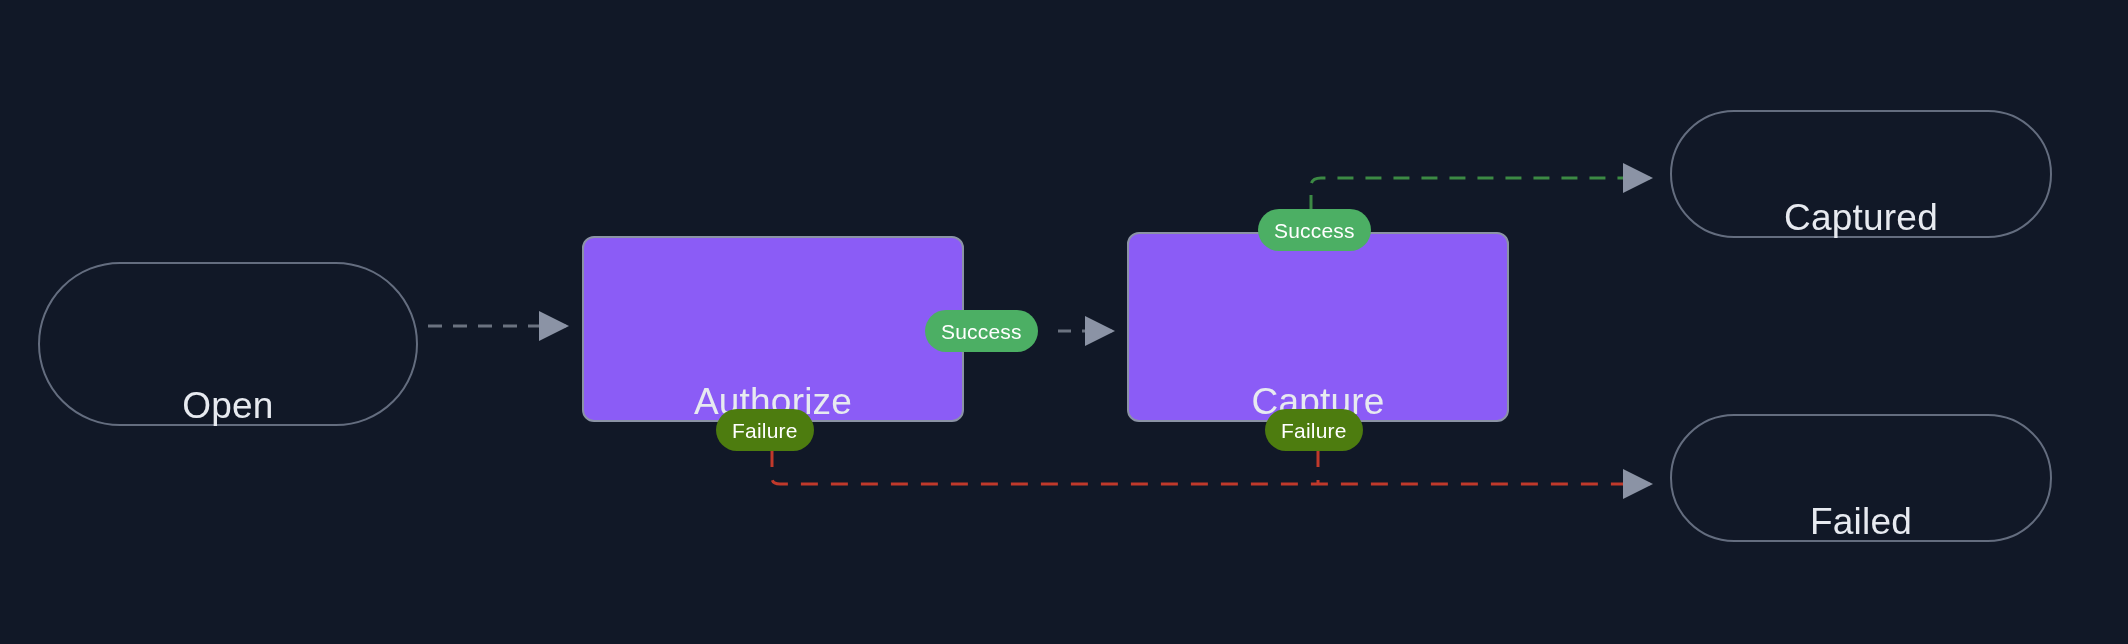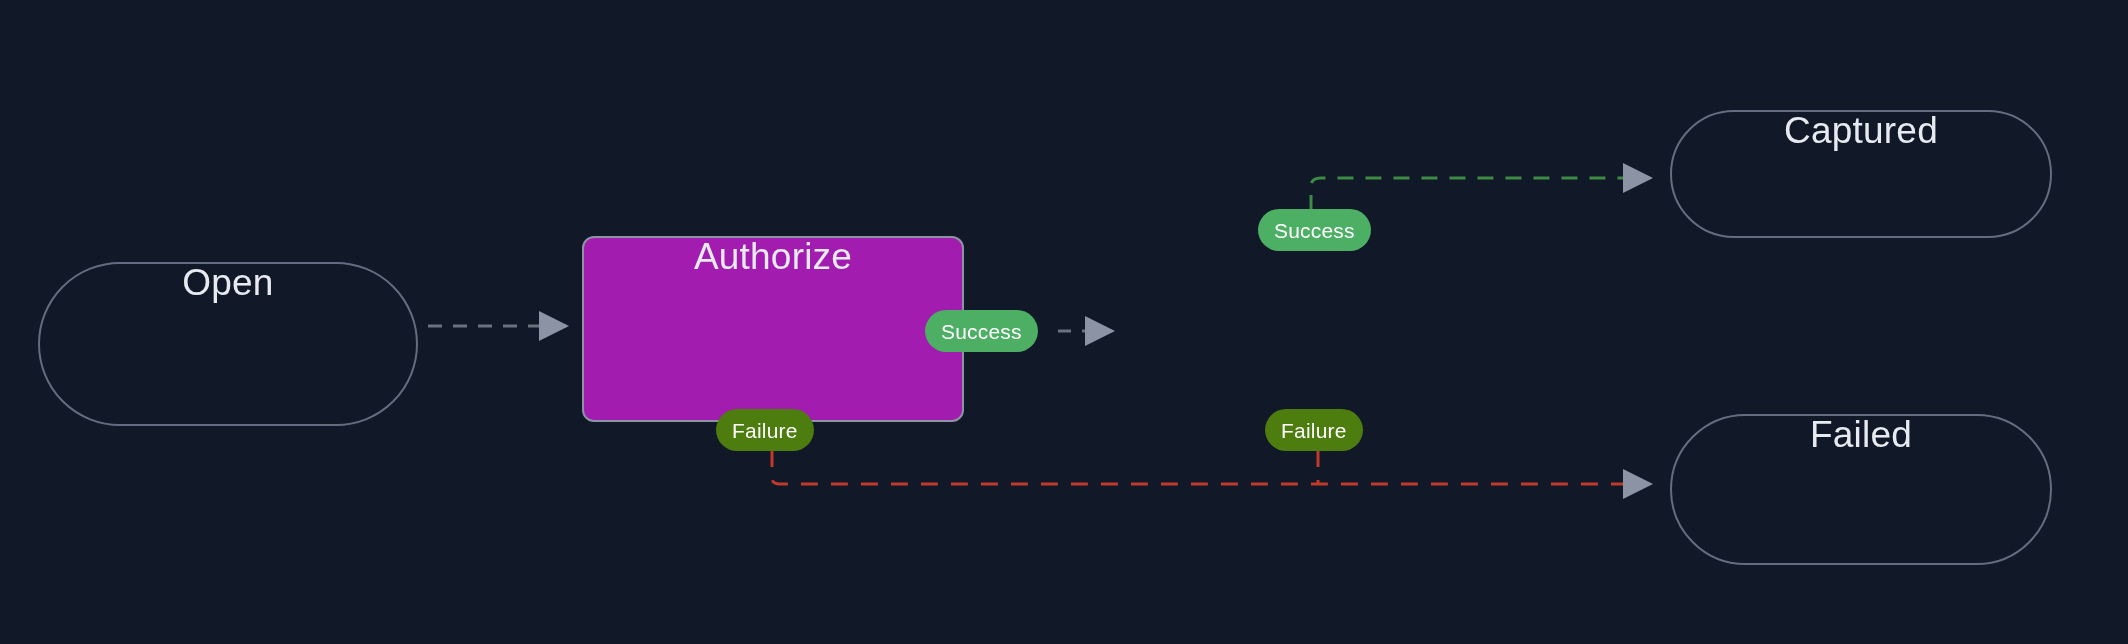--- a/index.html
+++ b/index.html
@@ -26,49 +26,49 @@
     width: 2128px;
     height: 644px;
     pointer-events: none;
   }
 
   
   .node {
     position: absolute;
     box-sizing: border-box;
     display: flex;
-    align-items: flex-start;
+    align-items: flex-end;
     justify-content: center;
     color: #e7eaf0;
   }
   .node-pill {
     border: 2px solid #646d7f;
     border-radius: 999px;
     background: transparent;
   }
   .node-rect {
     border: 2px solid #8b93a5;
     border-radius: 12px;
-    background: #a21caf;
+    background: #8b5cf6;
   }
   .node-label {
     font-size: 37px;
     font-weight: 400;
     letter-spacing: 0.2px;
     line-height: 1;
     white-space: nowrap;
     color: #e7eaf0;
   }
 
   
   #node-open      { left: 38px;   top: 262px; width: 380px; height: 164px; }
   #node-authorize { left: 582px;  top: 236px; width: 382px; height: 186px; }
   #node-capture   { left: 1127px; top: 232px; width: 382px; height: 190px; }
   #node-captured  { left: 1670px; top: 110px; width: 382px; height: 128px; }
-  #node-failed    { left: 1670px; top: 414px; width: 382px; height: 151px; }
+  #node-failed    { left: 1670px; top: 414px; width: 382px; height: 128px; }
 
   
   .badge {
     position: absolute;
     box-sizing: border-box;
     display: flex;
     align-items: center;
     justify-content: center;
     border-radius: 999px;
     color: #ffffff;
@@ -121,20 +121,23 @@
   </svg>
 
   <div class="node node-pill" id="node-open">
     <span class="node-label">Open</span>
   </div>
 
   <div class="node node-rect" id="node-authorize">
     <span class="node-label">Authorize</span>
   </div>
 
+  <div class="node node-rect" id="node-capture">
+    <span class="node-label">Capture</span>
+  </div>
 
   <div class="node node-pill" id="node-captured">
     <span class="node-label">Captured</span>
   </div>
 
   <div class="node node-pill" id="node-failed">
     <span class="node-label">Failed</span>
   </div>
 
   <div class="badge badge-success" id="badge-auth-success">Success</div>

